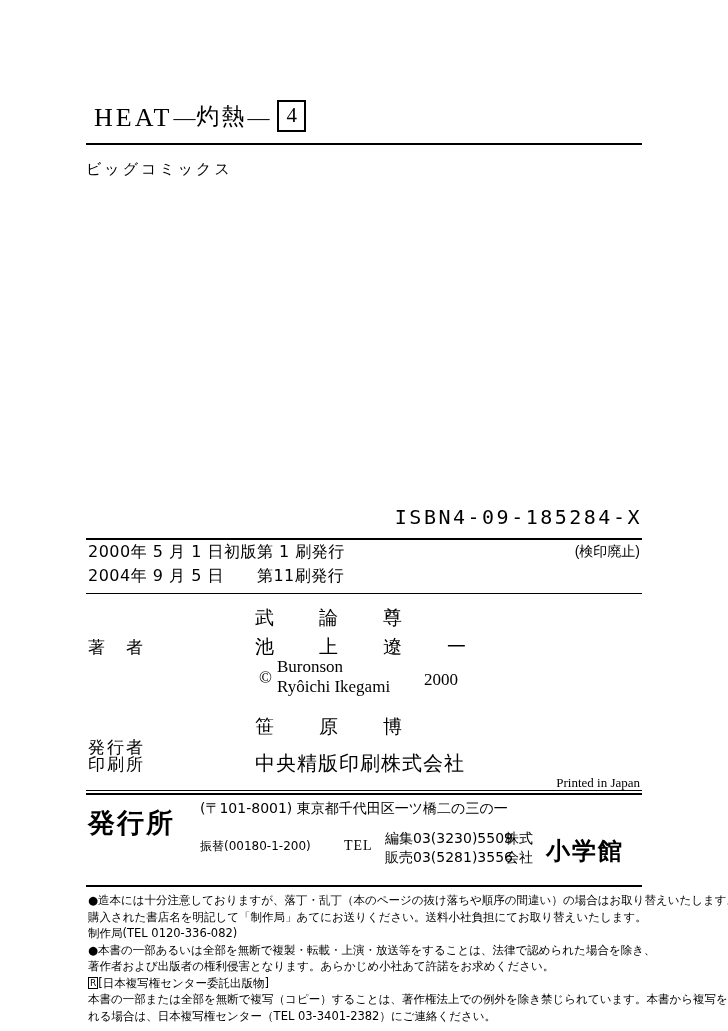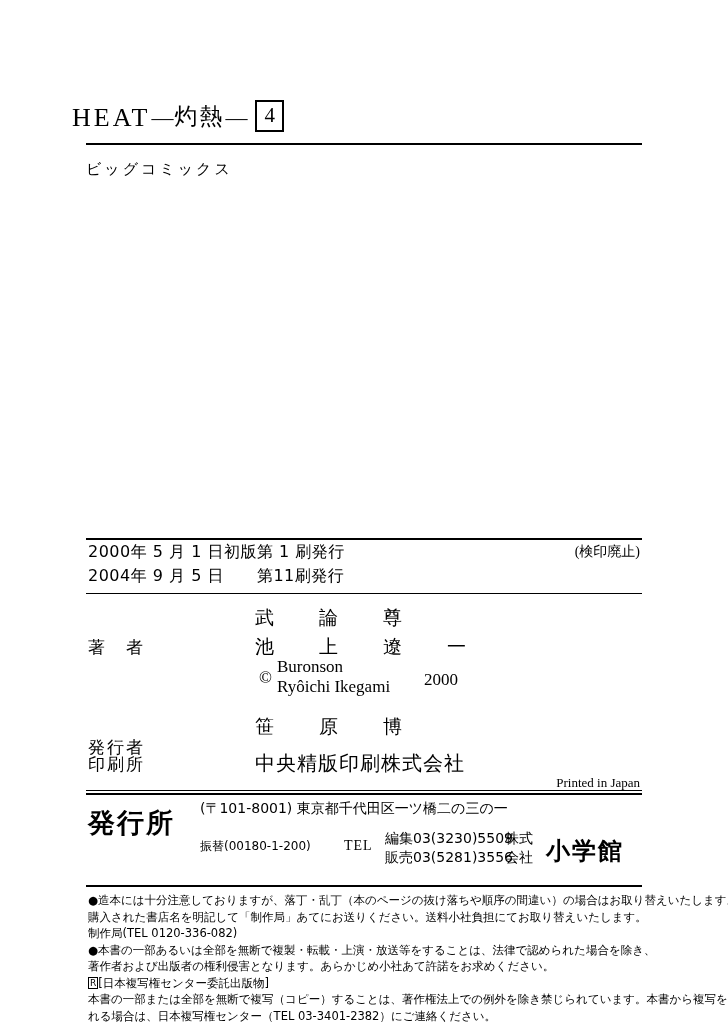--- a/index.html
+++ b/index.html
@@ -19,21 +19,21 @@
     position: absolute;
     left: 0; top: 0;
     width: 728px;
     height: 1031px;
     background: #ffffff;
   }
 
   
   .title-block {
     position: absolute;
-    left: 72px;
+    left: 94px;
     top: 100px;
     width: 556px;
   }
   .title-line {
     display: flex;
     align-items: flex-end;
     font-family: "Liberation Serif", serif;
   }
   .title-latin {
     font-size: 26px;
@@ -143,21 +143,21 @@
     top: 566px;
     font-size: 16px;
     letter-spacing: 0.5px;
     font-family: "DejaVu Sans", sans-serif;
   }
   .kenin {
     position: absolute;
     right: 88px;
     top: 543px;
     font-size: 14px;
-    font-family: Liberation Serif, serif;
+    font-family: Liberation Sans, sans-serif;
   }
 
   .label-col {
     position: absolute;
     left: 88px;
     font-size: 17px;
     letter-spacing: 2px;
     font-family: "DejaVu Sans", sans-serif;
   }
   .value-col {
@@ -325,20 +325,21 @@
       <span class="title-latin">HEAT</span>
       <span class="title-dash">—</span>
       <span class="title-jp">灼熱</span>
       <span class="title-dash">—</span>
       <span class="vol-box">4</span>
     </div>
   </div>
   <div class="rule-top"></div>
   <div class="imprint">ビッグコミックス</div>
 
+  <div class="isbn">ISBN4-09-185284-X</div>
 
   <div class="rule-a"></div>
   <div class="rule-b"></div>
   <div class="rule-c"></div>
   <div class="rule-d"></div>
   <div class="rule-e"></div>
 
   <div class="print-line1">2000年 5 月 1 日初版第 1 刷発行</div>
   <div class="print-line2">2004年 9 月 5 日　　第11刷発行</div>
   <div class="kenin">(検印廃止)</div>

